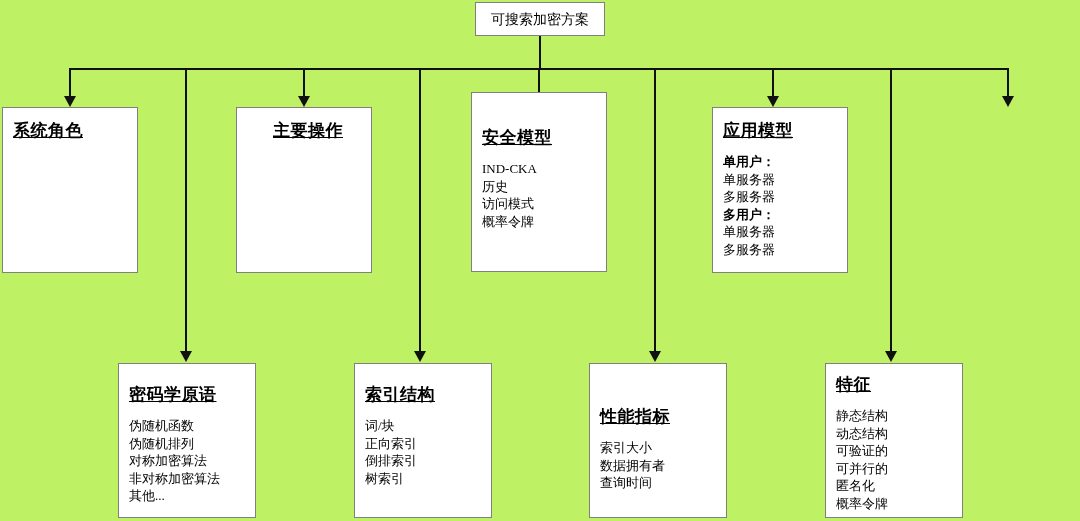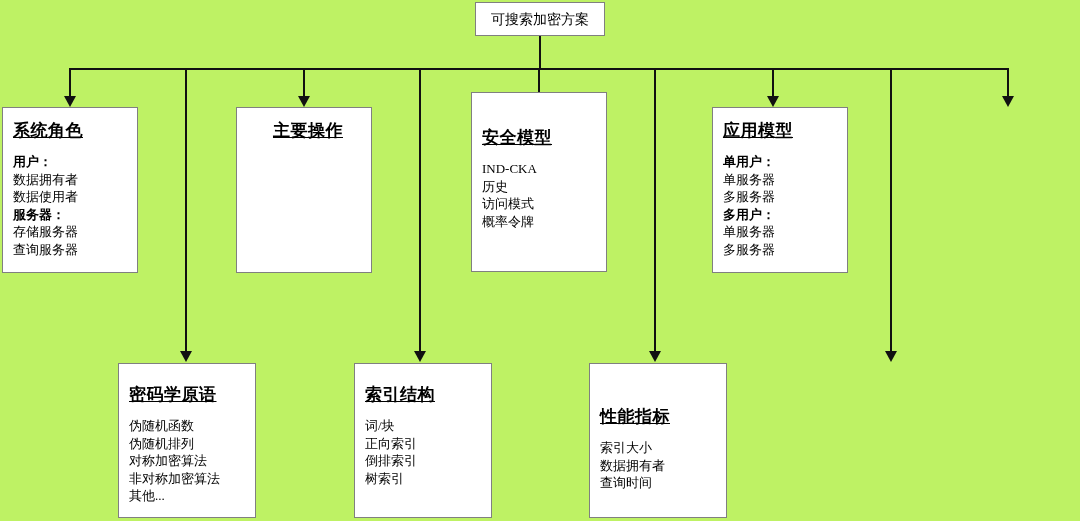--- a/index.html
+++ b/index.html
@@ -99,28 +99,20 @@
   <div class="arrow" style="left:767px; top:96px;"></div>
 
   <div class="vline" style="left:890px; top:68px; height:285px;"></div>
   <div class="arrow" style="left:885px; top:351px;"></div>
 
   <div class="vline" style="left:1007px; top:68px; height:30px;"></div>
   <div class="arrow" style="left:1002px; top:96px;"></div>
 
   <div class="node" style="left:2px; top:107px; width:136px; height:166px;">
     <div class="node-title">系统角色</div>
-    <div class="node-list">
-      <div class="item sub">用户：</div>
-      <div class="item">数据拥有者</div>
-      <div class="item">数据使用者</div>
-      <div class="item sub">服务器：</div>
-      <div class="item">存储服务器</div>
-      <div class="item">查询服务器</div>
-    </div>
   </div>
 
   <div class="node" style="left:236px; top:107px; width:136px; height:166px;padding-left:36px;">
     <div class="node-title">主要操作</div>
   </div>
 
   <div class="node" style="left:471px; top:92px; width:136px; height:180px; padding-top:36px;">
     <div class="node-title">安全模型</div>
     <div class="node-list">
       <div class="item">IND-CKA</div>
@@ -166,14 +158,25 @@
 
   <div class="node" style="left:589px; top:363px; width:138px; height:155px; padding-top:44px;">
     <div class="node-title">性能指标</div>
     <div class="node-list">
       <div class="item">索引大小</div>
       <div class="item">数据拥有者</div>
       <div class="item">查询时间</div>
     </div>
   </div>
 
+  <div class="node" style="left:825px; top:363px; width:138px; height:155px; padding-top:12px;">
+    <div class="node-title">特征</div>
+    <div class="node-list">
+      <div class="item">静态结构</div>
+      <div class="item">动态结构</div>
+      <div class="item">可验证的</div>
+      <div class="item">可并行的</div>
+      <div class="item">匿名化</div>
+      <div class="item">概率令牌</div>
+    </div>
+  </div>
 
 </div>
 
 </body></html>

